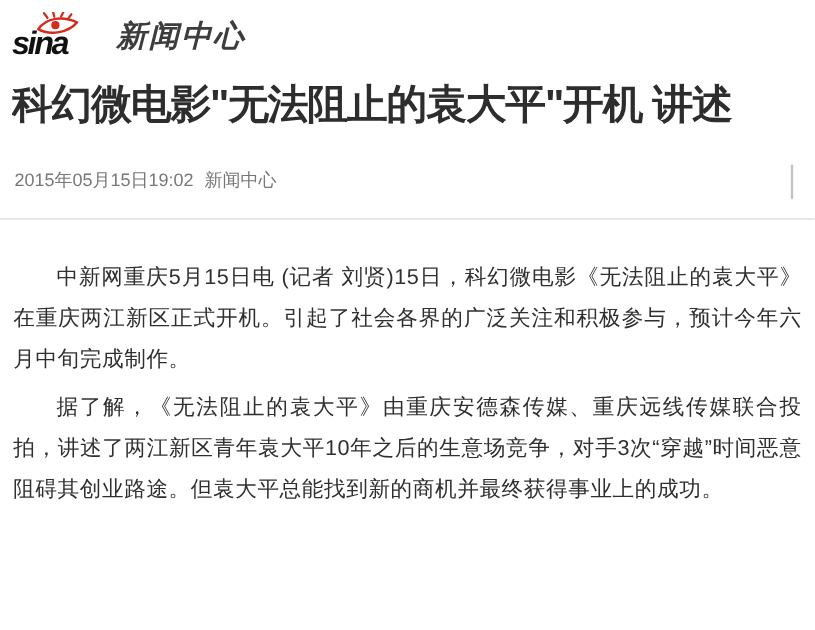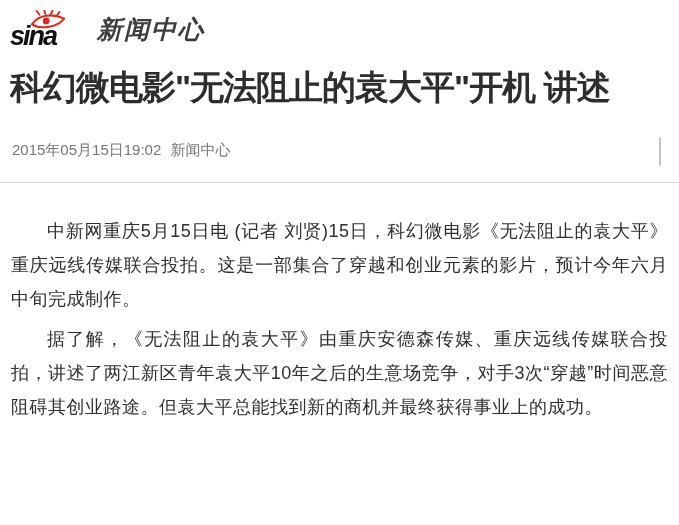--- a/index.html
+++ b/index.html
@@ -134,17 +134,17 @@
   <div class="meta-line">
     <span class="date">2015年05月15日19:02</span>
     <span class="source">新闻中心</span>
   </div>
 
   <div class="scroll-thumb"></div>
 
   <div class="divider"></div>
 
   <div class="article-body">
-    <p>中新网重庆5月15日电 (记者 刘贤)15日，科幻微电影《无法阻止的袁大平》重庆远线传媒联合投拍。这是一部集合了穿越和创业元素的影片，预计今年六月中旬完成制作。</p>
+    <p>中新网重庆5月15日电 (记者 刘贤)15日，科幻微电影《无法阻止的袁大平》在重庆两江新区正式开机。引起了社会各界的广泛关注和积极参与，预计今年六月中旬完成制作。</p>
     <p>据了解，《无法阻止的袁大平》由重庆安德森传媒、重庆远线传媒联合投拍，讲述了两江新区青年袁大平10年之后的生意场竞争，对手3次“穿越”时间恶意阻碍其创业路途。但袁大平总能找到新的商机并最终获得事业上的成功。</p>
   </div>
 
 </div>
 
 </body></html>

